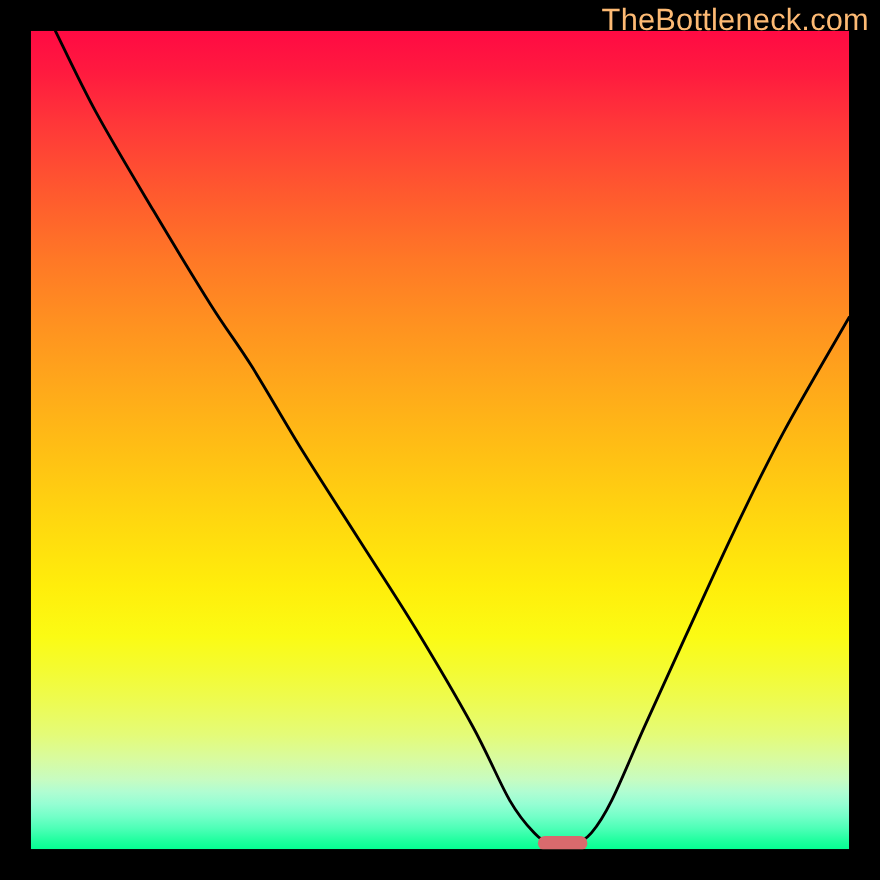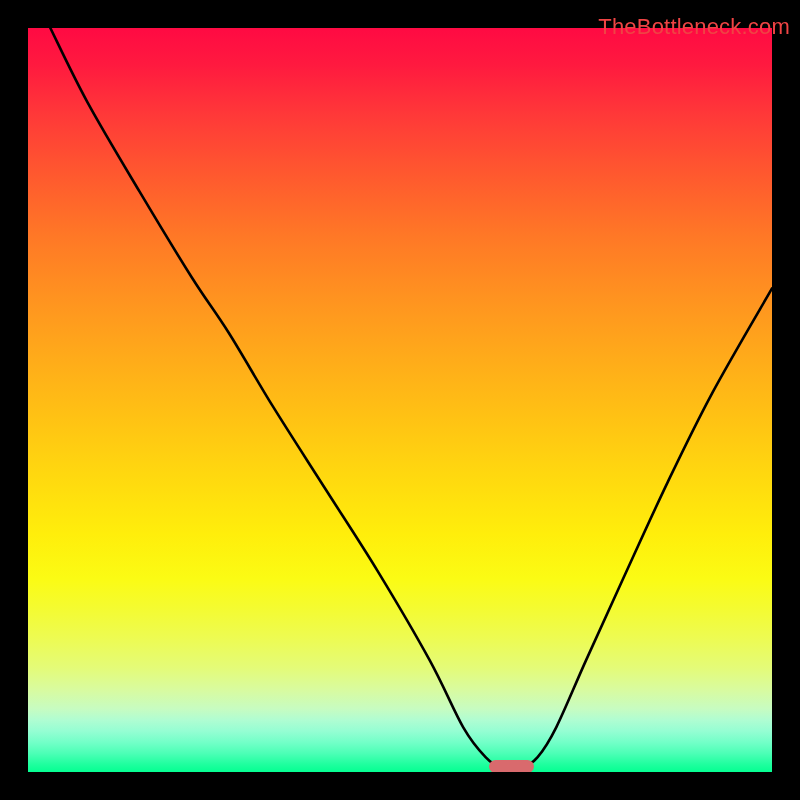--- a/index.html
+++ b/index.html
@@ -65,25 +65,25 @@
     height: 100%;
   }
   .marker {
     position: absolute;
     background: #d96a6d;
     border-radius: 8px;
   }
   .watermark {
     position: absolute;
     right: 10px;
-    top: 14px;
+    top: 2px;
     font-family: Arial, Helvetica, sans-serif;
-    font-size: 22px;
+    font-size: 28px;
     font-weight: 400;
-    color: #ef4444;
+    color: #fdba74;
     letter-spacing: 0.2px;
   }
 </style>
 </head>
 <body>
 
 <div class="chart-container">
 
   <div class="plot-area">
     <div class="gradient-bg"></div>

